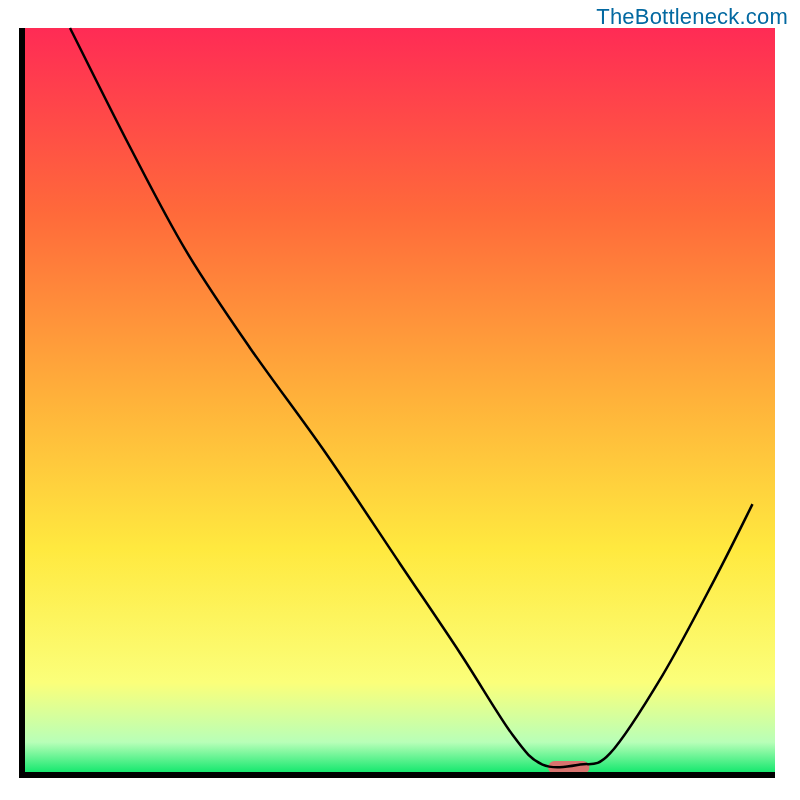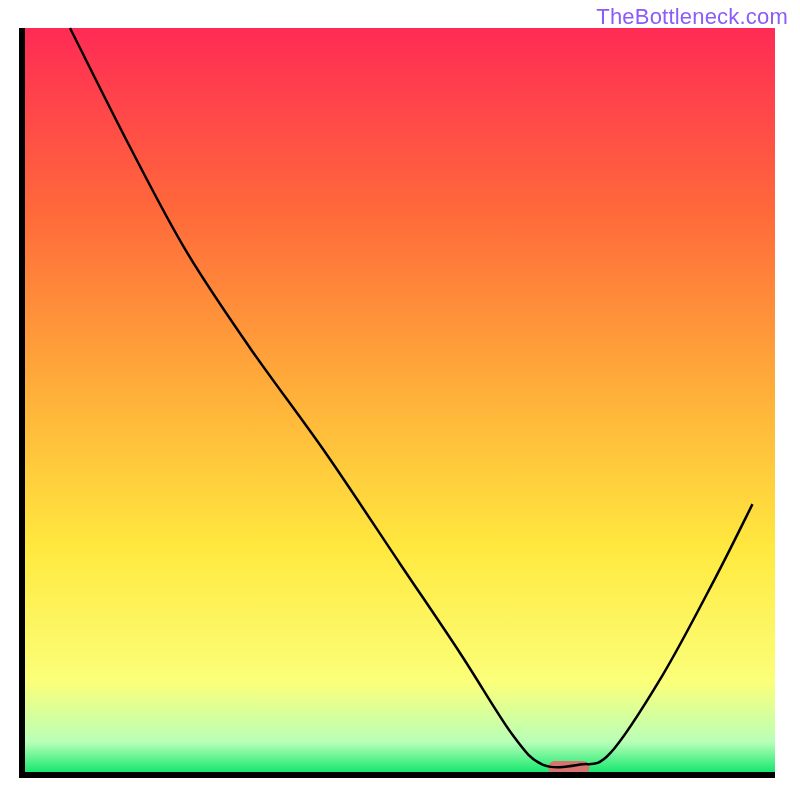--- a/index.html
+++ b/index.html
@@ -10,21 +10,21 @@
   }
   .chart-container {
     position: relative;
     width: 800px;
     height: 800px;
   }
   .watermark {
     position: absolute;
     top: 4px;
     right: 12px;
-    color: #8b5cf6;
+    color: #0369a1;
     font-size: 22px;
     font-family: Arial, sans-serif;
     z-index: 5;
     letter-spacing: 0.2px;
   }
   svg {
     display: block;
   }
 </style>
 </head>

